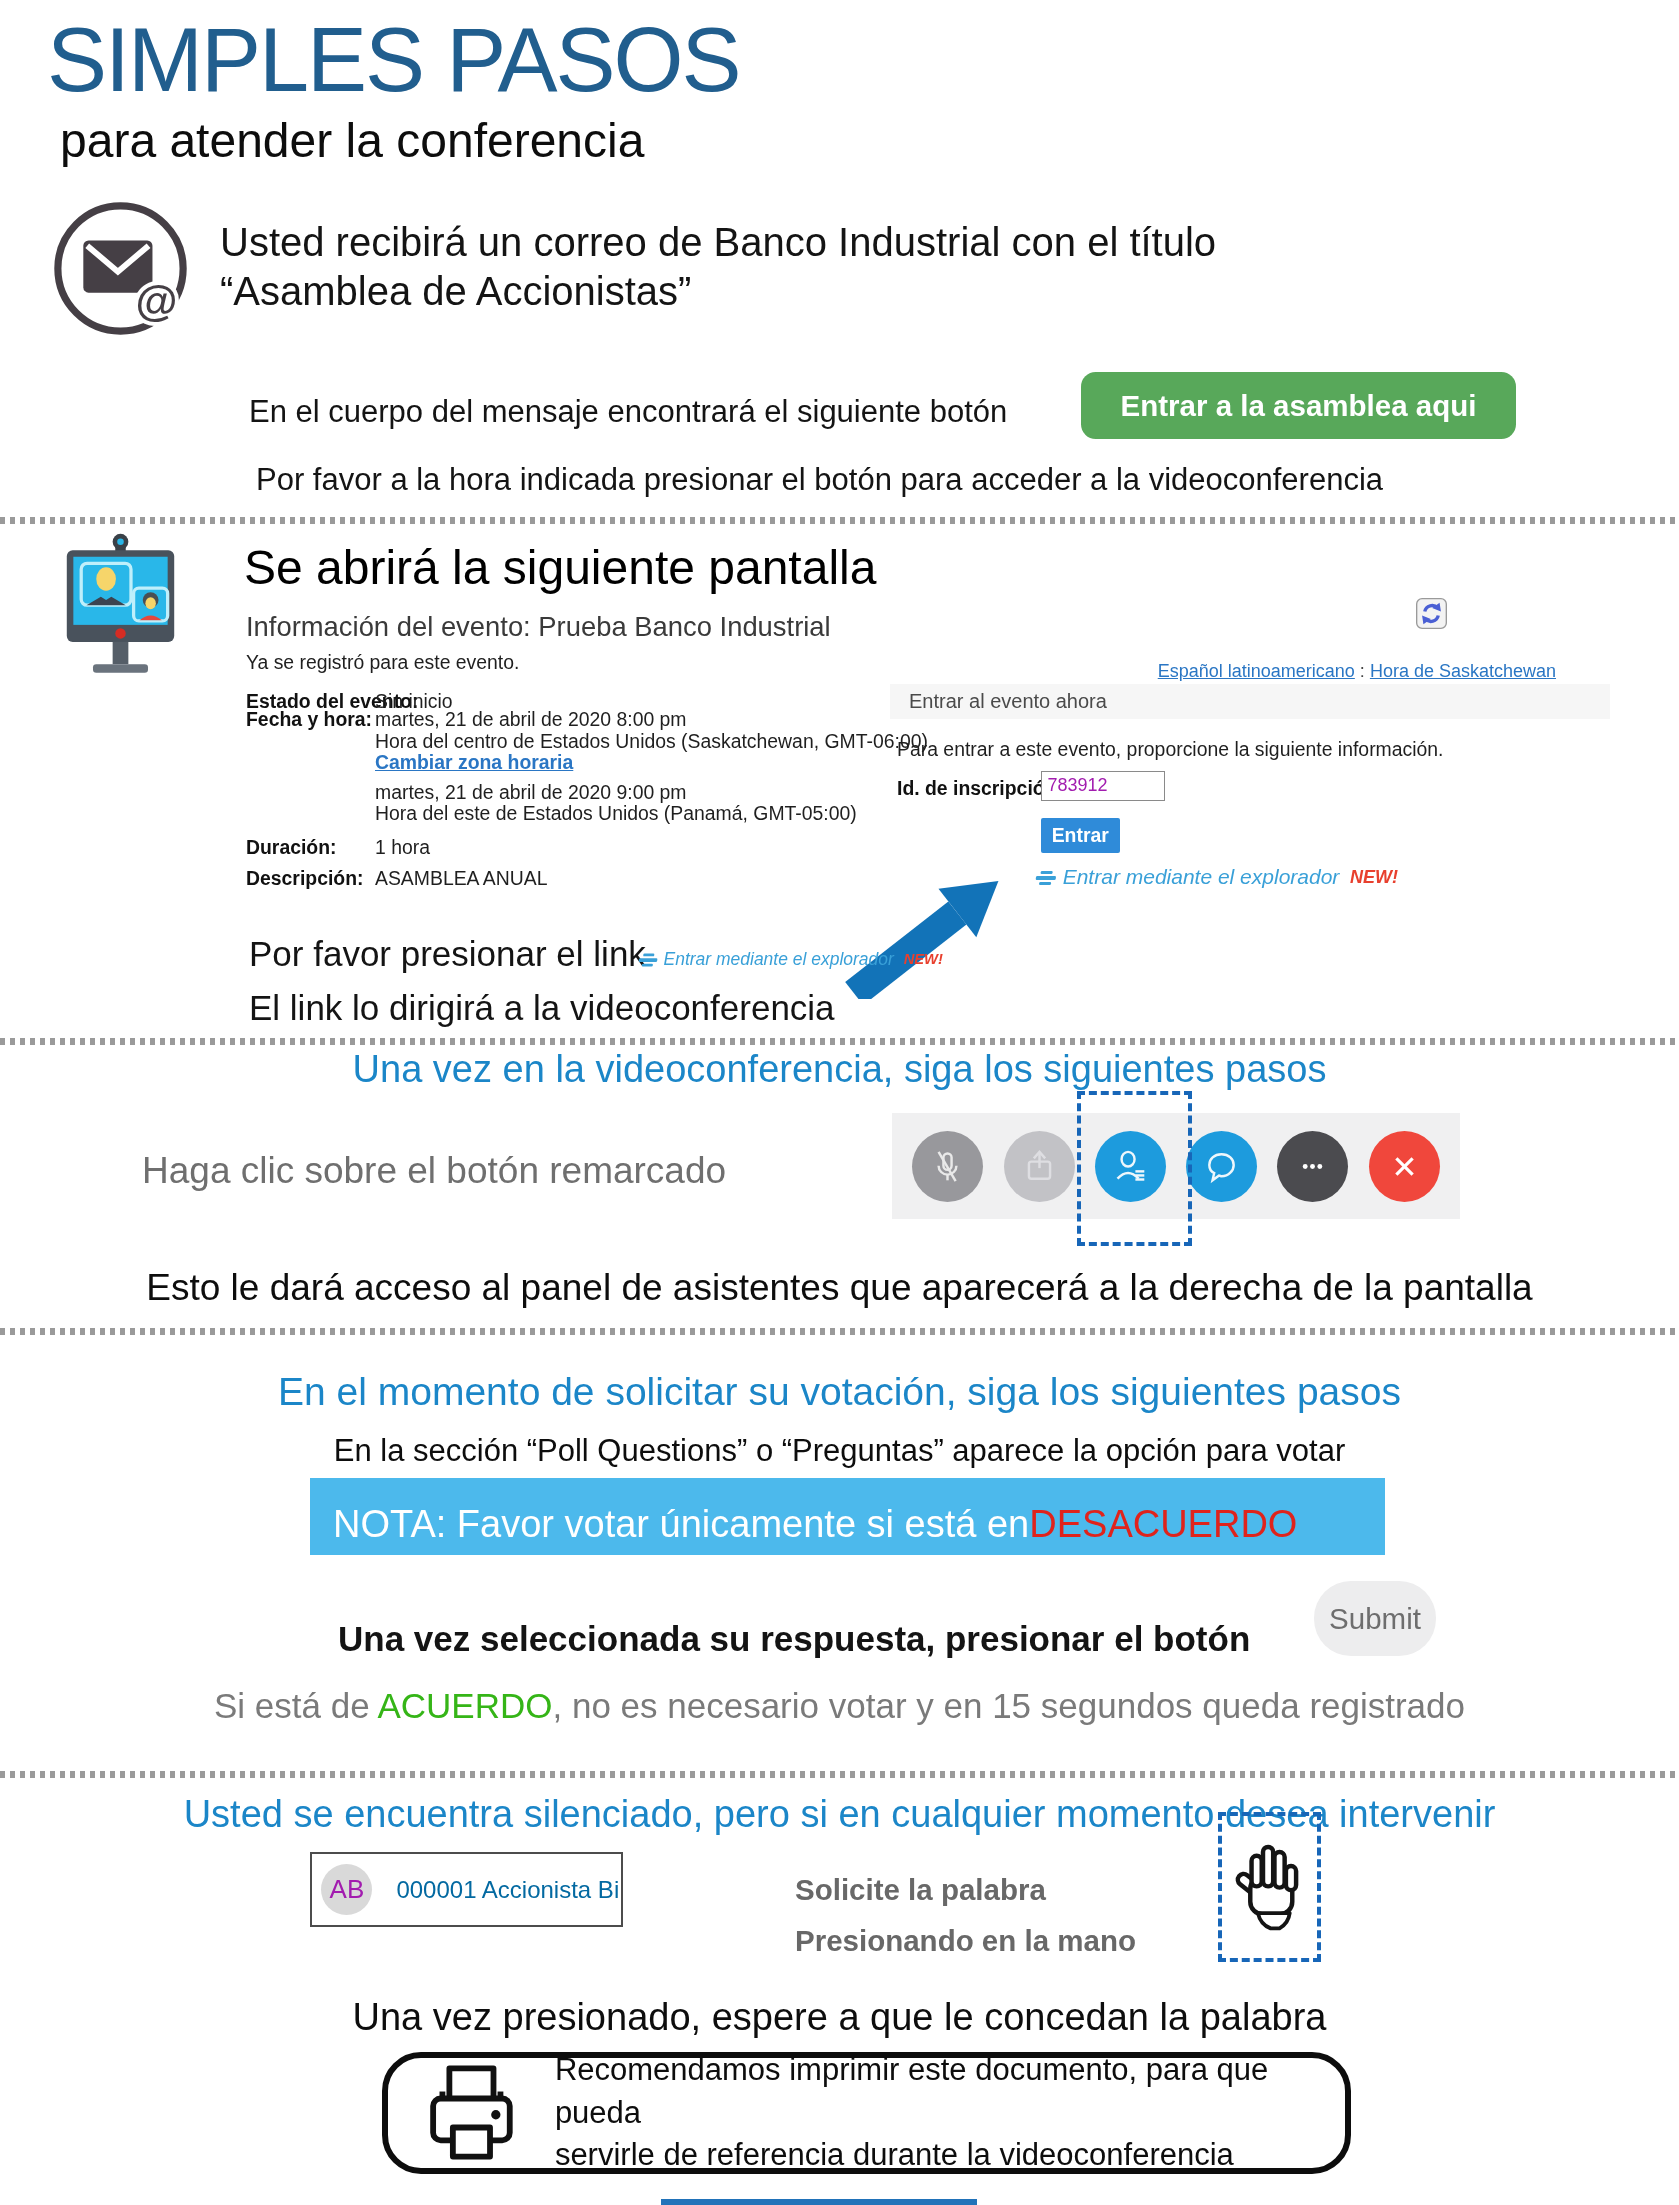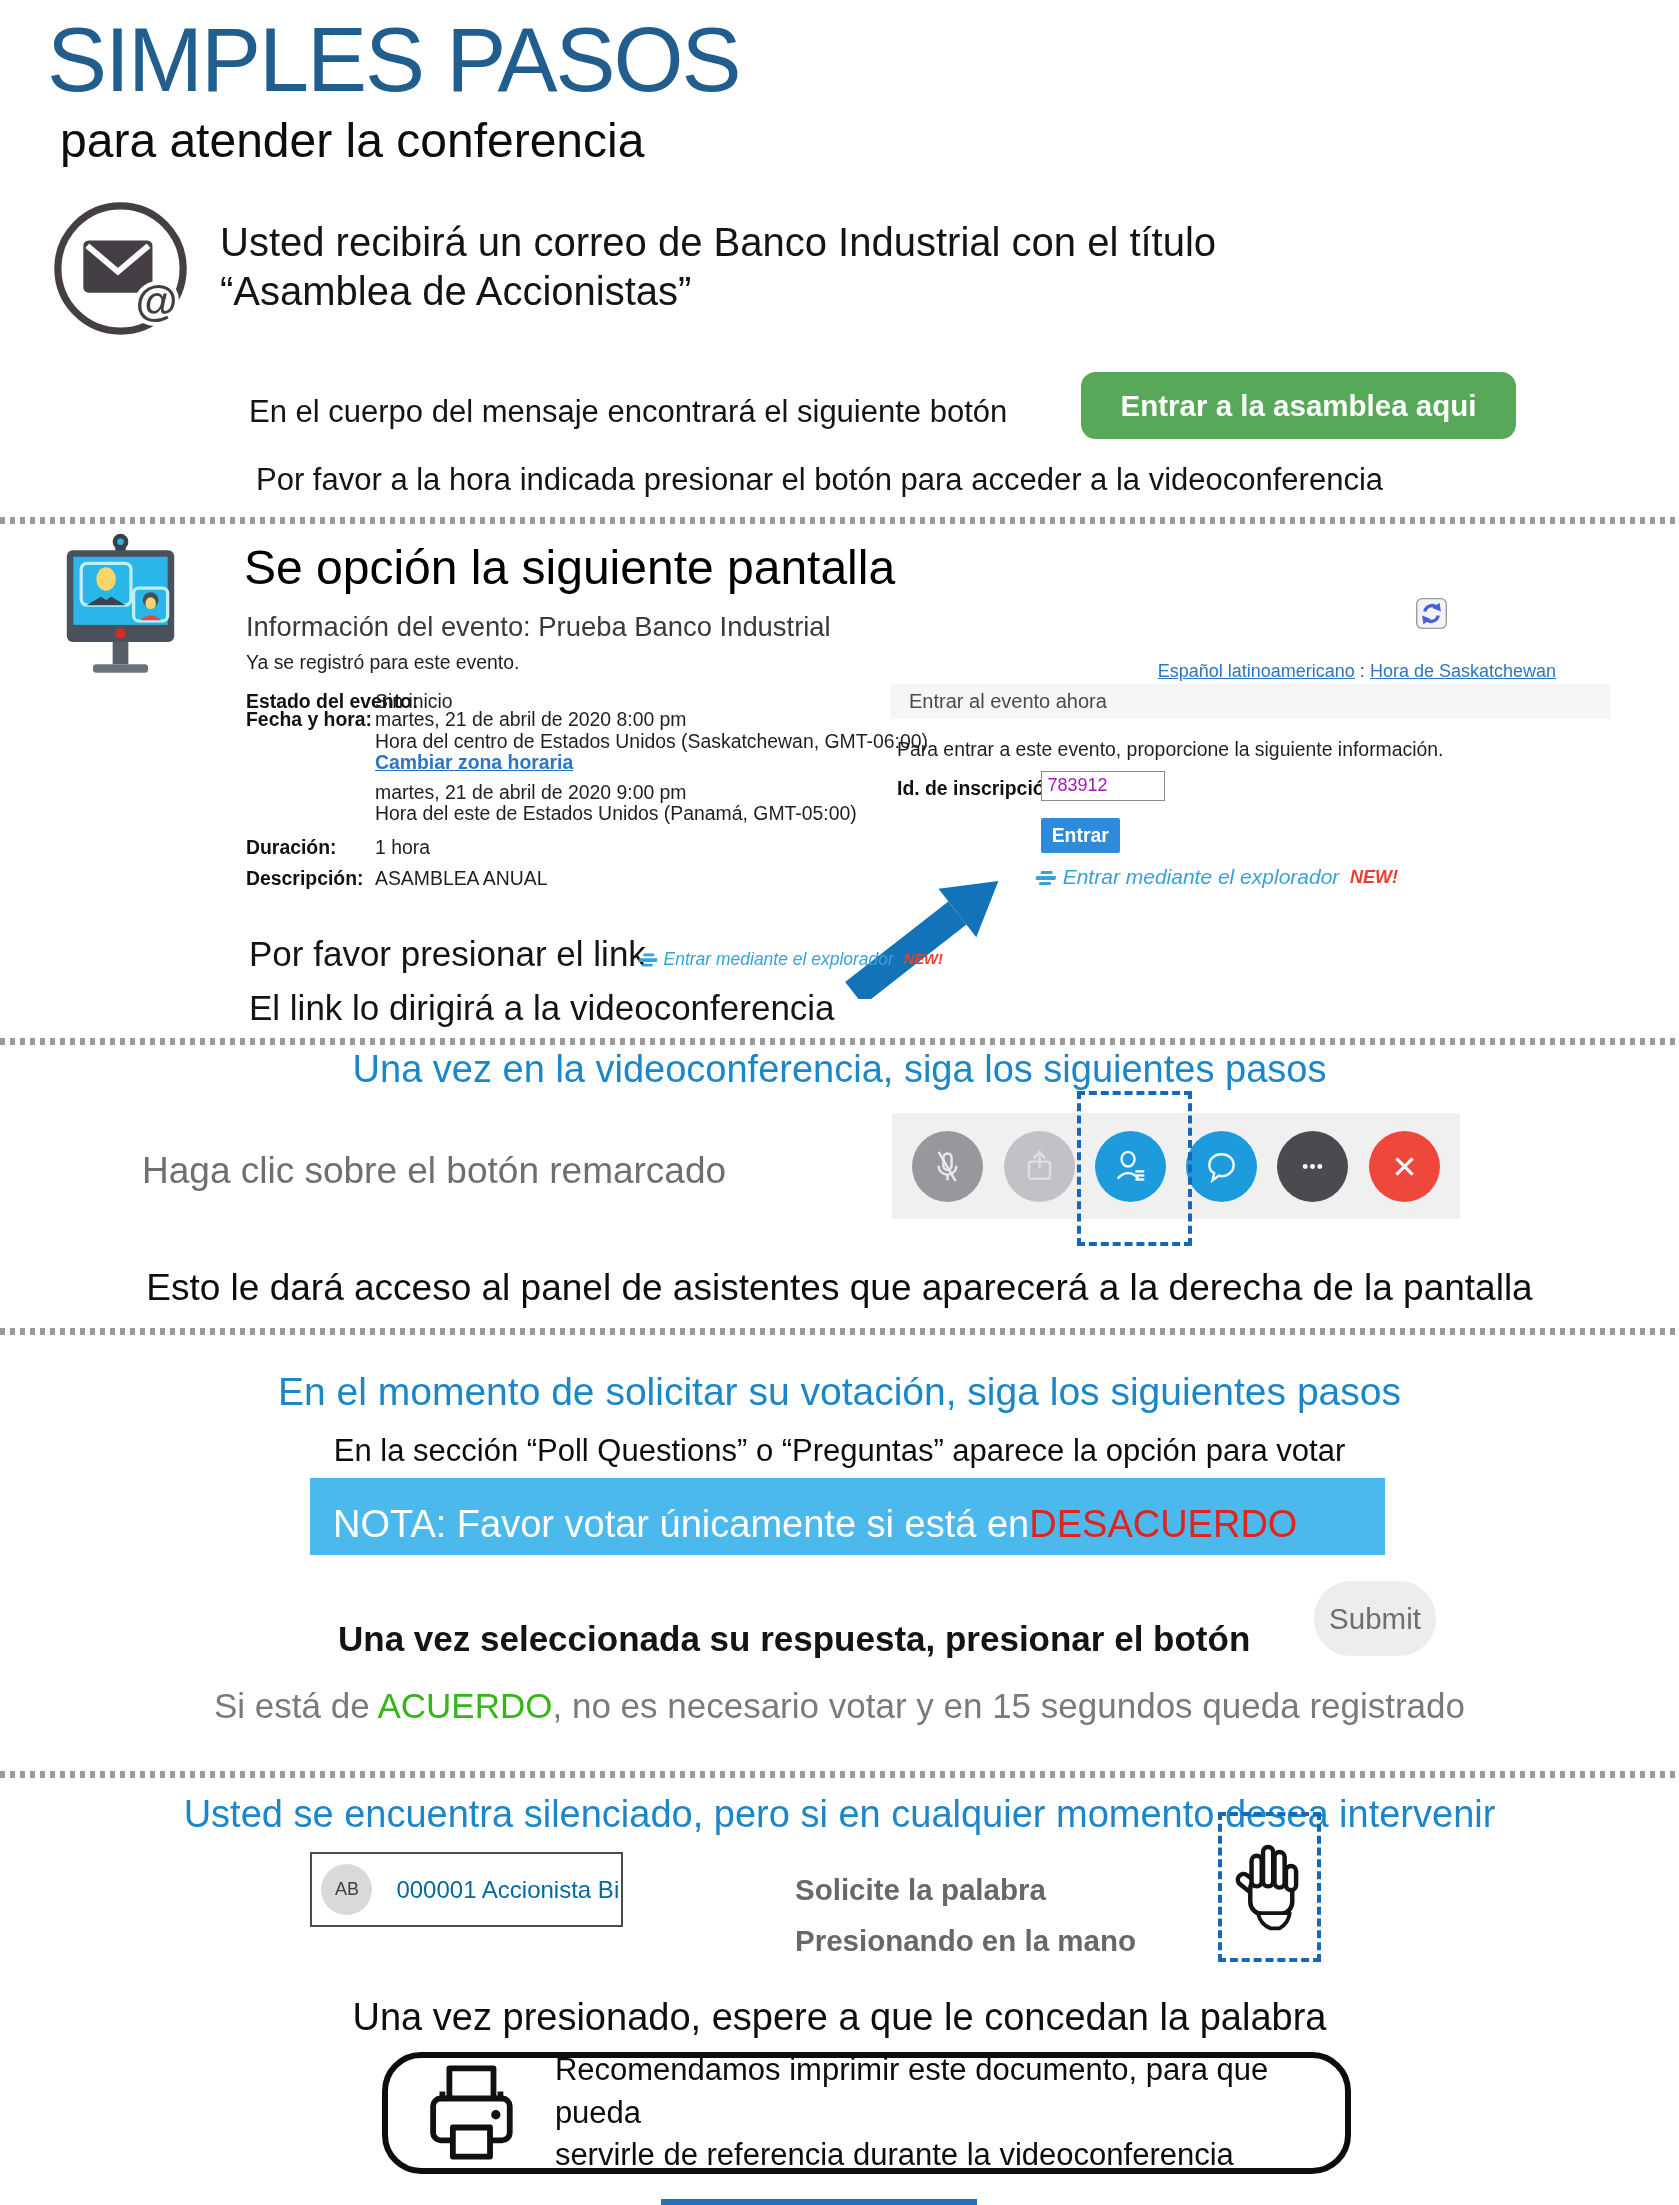--- a/index.html
+++ b/index.html
@@ -48,21 +48,21 @@
   .nota-box{width:1075px;height:77px;background:#4cb9ec;display:flex;align-items:flex-end;
             padding:0 0 9.4px 23px;box-sizing:border-box;font-size:38px;white-space:nowrap;}
   .nota-white{color:#ffffff;} .nota-red{color:#e0231c;}
   .submit-btn{width:122px;height:75px;border-radius:37px;background:#ededee;color:#6e6e6e;
               font-size:29.5px;display:flex;align-items:center;justify-content:center;}
   .agree{width:1679px;text-align:center;font-size:35px;color:#7a7a7a;white-space:nowrap;}
   .agree .g{color:#35b517;}
   .p-box{width:313px;height:75px;border:2px solid #4c4c4c;background:#fff;display:flex;
          align-items:center;gap:12px;padding:0 10.7px 0 9.4px;box-sizing:border-box;}
   .avatar{width:51px;height:51px;border-radius:50%;background:#d9d9d9;display:flex;align-items:center;
-          justify-content:center;font-size:18px;color:#404040;flex:0 0 auto;}
+          justify-content:center;font-size:26px;color:#a21caf;flex:0 0 auto;}
   .p-name{font-size:24px;color:#0369a1;white-space:nowrap;}
   .req{font-size:29.5px;font-weight:bold;color:#686868;white-space:nowrap;}
   .print-box{width:969px;height:122px;border:6px solid #0d0d0d;border-radius:39px;display:flex;
              align-items:center;gap:37px;padding-left:37px;box-sizing:border-box;background:#fff;margin-left:8px;}
   .print-text{font-size:31px;line-height:1.38;color:#0d0d0d;}
   .bottom-strip{width:316px;height:6px;background:#2273b9;}
 </style>
 </head>
 <body>
 
@@ -101,21 +101,21 @@
       <rect x="58" y="200" width="84" height="13" rx="5" fill="#6a737d"></rect>
       <rect x="40" y="46" width="76" height="64" rx="9" fill="none" stroke="#bfeffb" stroke-width="5"></rect>
       <ellipse cx="78" cy="70" rx="15" ry="18" fill="#f6d56a"></ellipse>
       <path d="M48 110 l22 -13 8 5 8 -5 22 13 z" fill="#3c4350"></path>
       <rect x="120" y="84" width="52" height="50" rx="8" fill="none" stroke="#bfeffb" stroke-width="5"></rect>
       <circle cx="146" cy="102" r="12" fill="#4a4f55"></circle>
       <ellipse cx="146" cy="107" rx="8" ry="9" fill="#f6d56a"></ellipse>
       <path d="M129 133 q17 -15 34 0 z" fill="#e6473d"></path>
     </svg>
   </div>
-  <div class="abs h2" style="left:244px;top:540px;">Se opción la siguiente pantalla</div>
+  <div class="abs h2" style="left:244px;top:540px;">Se abrirá la siguiente pantalla</div>
 
   <div class="abs wx-title" style="left:246px;top:611px;">Información del evento: Prueba Banco Industrial</div>
   <div class="abs" style="left:1416px;top:598px;width:31px;height:31px;">
     <svg viewBox="0 0 46 46" width="31" height="31">
       <rect x="1" y="1" width="44" height="44" rx="8" fill="#f3f3f3" stroke="#9a9a9a" stroke-width="2"></rect>
       <path d="M13 20 a11 11 0 0 1 19 -5" fill="none" stroke="#4a5fd4" stroke-width="5"></path>
       <polygon points="35,7 37,20 24,15" fill="#4a5fd4"></polygon>
       <path d="M33 26 a11 11 0 0 1 -19 5" fill="none" stroke="#4a5fd4" stroke-width="5"></path>
       <polygon points="11,39 9,26 22,31" fill="#4a5fd4"></polygon>
     </svg>

